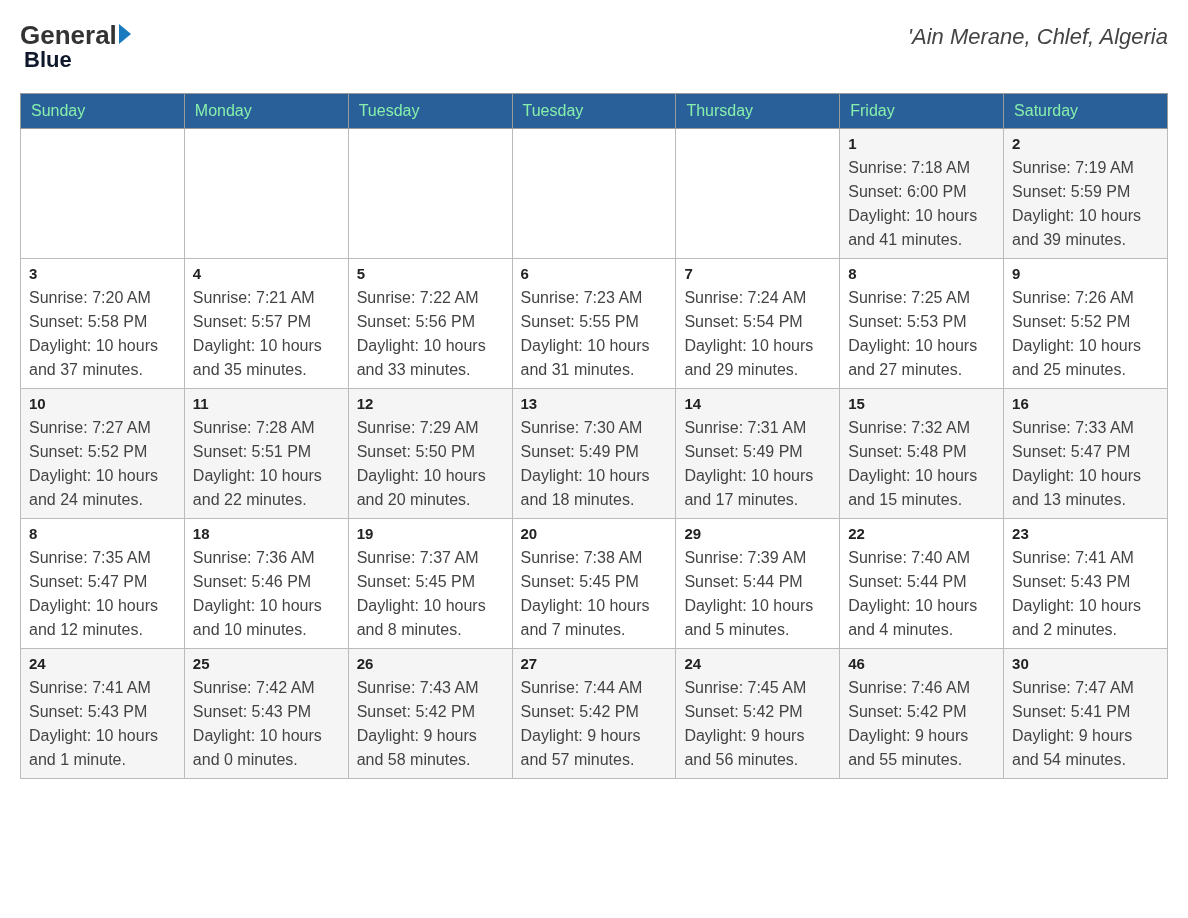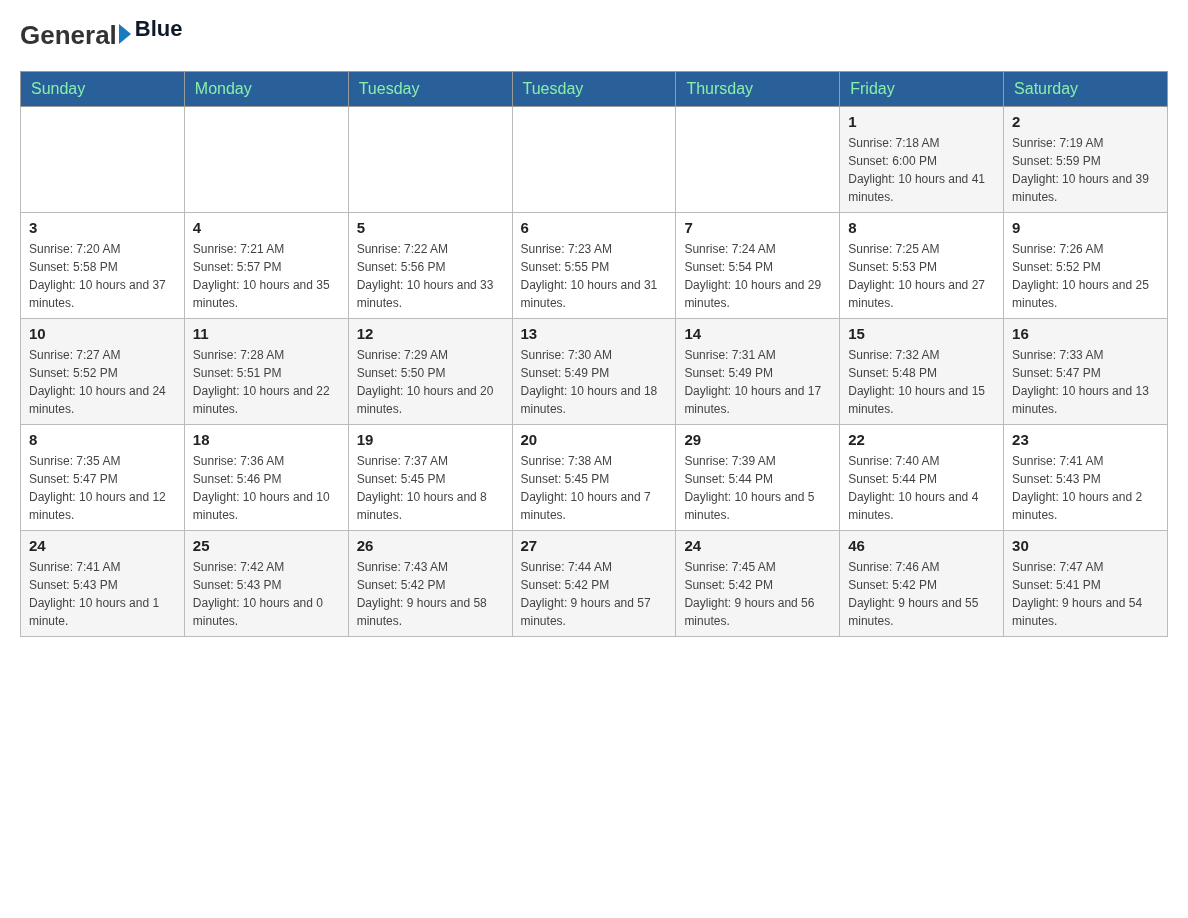--- a/index.html
+++ b/index.html
@@ -12,21 +12,21 @@
       min-height: 918px;
     }
     .header {
       display: flex;
       justify-content: space-between;
       align-items: flex-start;
       margin-bottom: 20px;
     }
     .logo {
       display: flex;
-      flex-direction: row;
+      flex-direction: column;
       align-items: flex-start;
     }
     .logo-text {
       display: flex;
       align-items: center;
       font-size: 26px;
       font-weight: bold;
       color: #333;
     }
     .logo-blue {
@@ -91,41 +91,42 @@
       background-color: #fff;
     }
     .day-number {
       font-size: 15px;
       font-weight: bold;
       color: #222;
       display: block;
       margin-bottom: 4px;
     }
     .day-info {
-      font-size: 12px;
+      font-size: 16px;
       color: #444;
       line-height: 1.5;
     }
     .empty-cell {
       background-color: #fff !important;
     }
   </style>
 </head>
 <body>
 
 <div class="header">
   <div class="logo">
     <div class="logo-text">
       <span>General</span>
       <span class="logo-blue"></span>
       <div class="logo-arrow"></div>
     </div>
     <div class="logo-bottom">Blue</div>
   </div>
   <div class="title-area">
+    <div class="location-title">'Ain Merane, Chlef, Algeria</div>
   </div>
 </div>
 
 <table class="calendar">
   <thead>
     <tr>
     <th>Sunday</th>
         <th>Monday</th>
         <th>Tuesday</th>
         <th>Tuesday</th>

